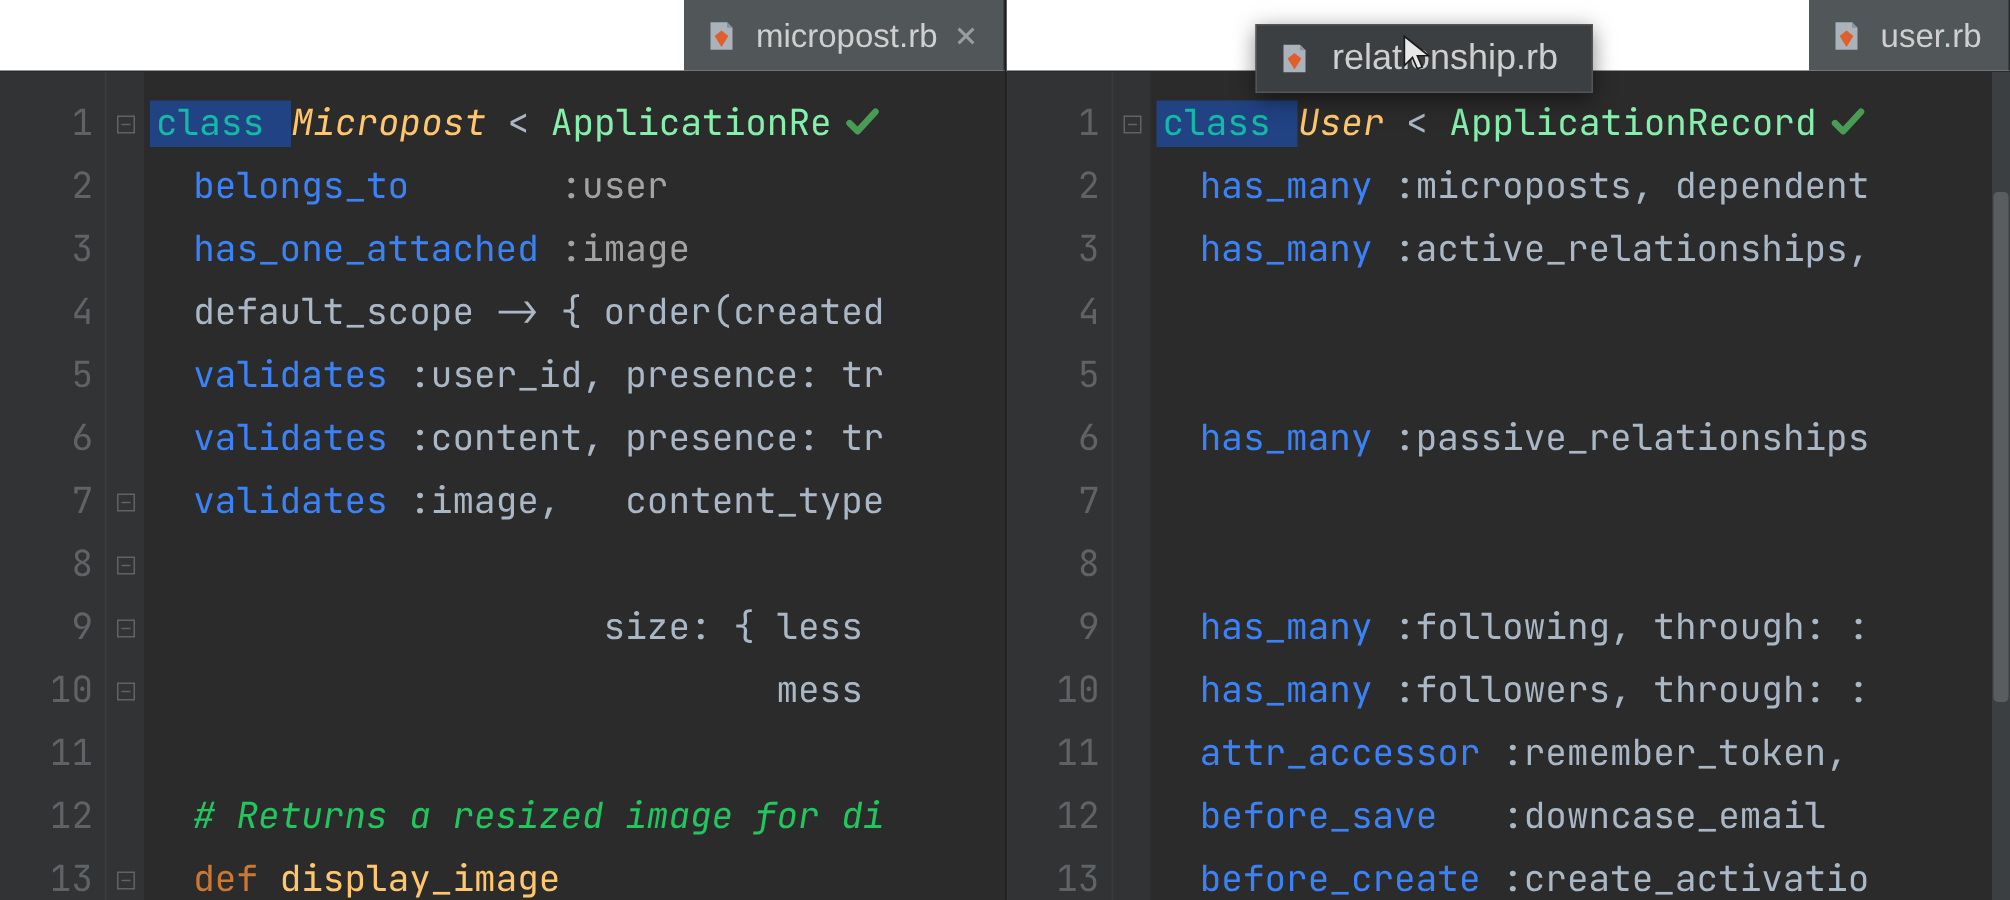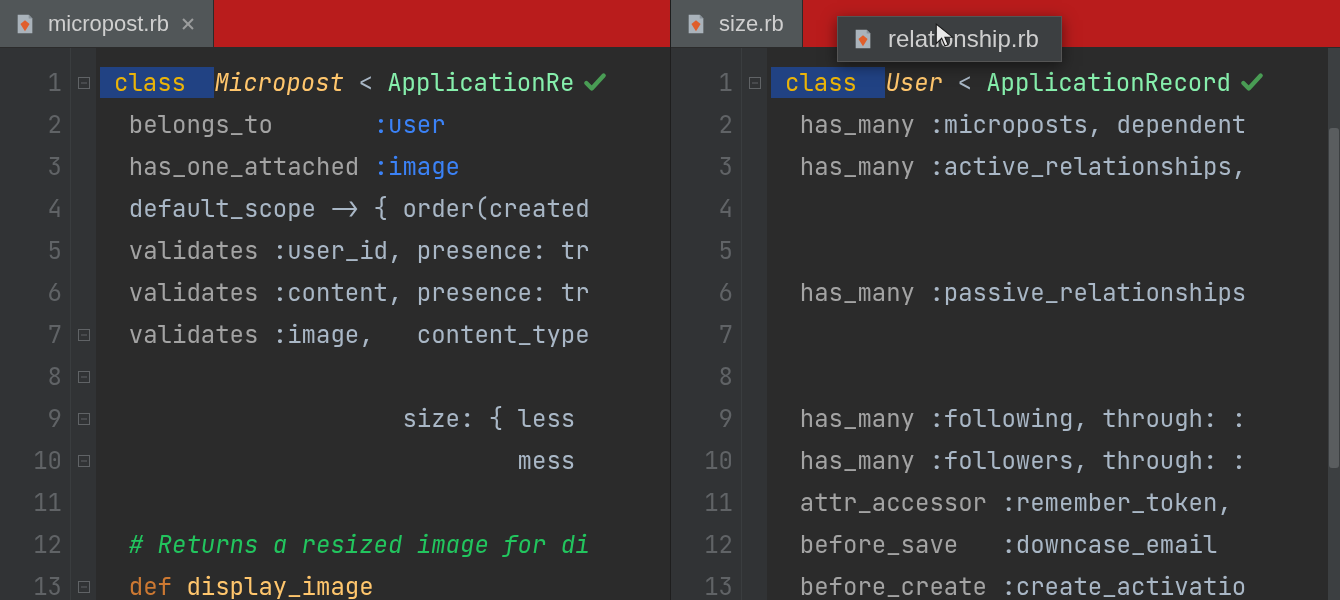--- a/index.html
+++ b/index.html
@@ -22,27 +22,28 @@
     flex-direction: column;
     position: relative;
     overflow: hidden;
   }
   .pane.left { width: 670px; }
   .pane.right { width: 670px; border-left: 1px solid #1e1e1e; }
 
   
   .tabbar {
     height: 48px;
-    background: #b91c1c;
+    background: #ffffff;
     display: flex;
     align-items: stretch;
     border-bottom: 1px solid #2b2b2b;
     font-size: 22px;
     color: #bbbbbb;
     flex-shrink: 0;
+    justify-content: flex-end;
   }
   .tab {
     display: flex;
     align-items: center;
     padding: 0 18px 0 14px;
     gap: 12px;
     background: #515658;
     border-right: 1px solid #2b2b2b;
     cursor: pointer;
     position: relative;
@@ -120,29 +121,29 @@
   .code {
     flex: 1;
     padding: 14px 0 0 4px;
     font-size: 24px;
     line-height: 42px;
     white-space: pre;
     color: #a9b7c6;
     overflow: hidden;
   }
   .code .line { height: 42px; }
-  .tok-key    { color: #a3a3a3; }
+  .tok-key    { color: #3b82f6; }
   .tok-class  { color: #ffc66d; font-style: italic; }
   .tok-classref { color: #86efac; }
-  .tok-sym    { color: #3b82f6; }
+  .tok-sym    { color: #a3a3a3; }
   .tok-ident  { color: #a9b7c6; }
   .tok-comment{ color: #22c55e; font-style: italic; }
   .tok-def    { color: #cc7832; }
   .tok-method { color: #ffc66d; }
-  .hl-class   { background: #214283; color: #eab308; padding: 0 14px; }
+  .hl-class   { background: #214283; color: #14b8a6; padding: 0 4px; }
 
   .check-icon {
     display: inline-block;
     width: 26px; height: 26px;
     margin-left: 8px;
     position: relative;
     top: 4px;
   }
   .check-icon svg { width: 26px; height: 26px; display: block; }
 
@@ -259,21 +260,21 @@
   <div class="pane right">
     <div class="tabbar">
       <div class="tab">
         <span class="ruby-icon">
           <svg viewBox="0 0 24 24">
               <path d="M4 2h12l4 4v16H4z" fill="#aab3bb"></path>
               <path d="M16 2v4h4" fill="#8a929a"></path>
               <polygon points="7,12 12,8 17,12 12,20" fill="#e05e2b"></polygon>
             </svg>
         </span>
-        <span>size.rb</span>
+        <span>user.rb</span>
       </div>
     </div>
     <div class="code-area">
       <div class="gutter" id="gutter-right">
           <div>1</div>
           <div>2</div>
           <div>3</div>
           <div>4</div>
           <div>5</div>
           <div>6</div>

